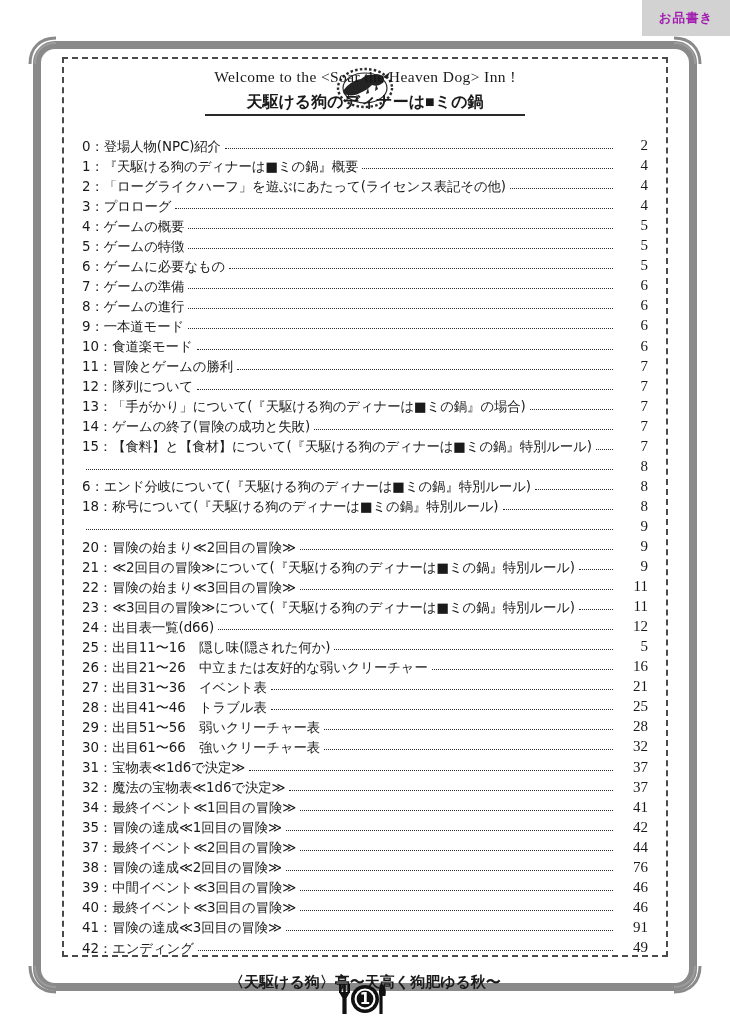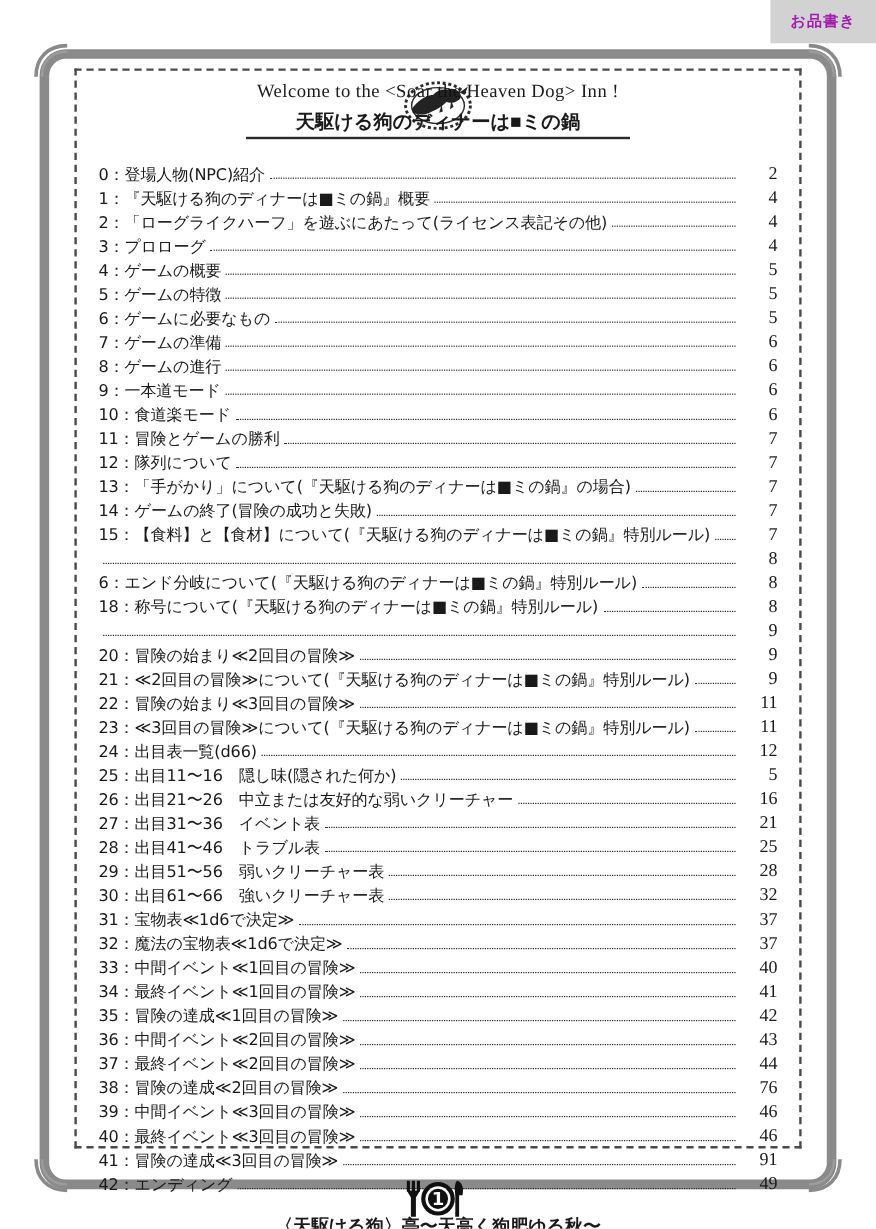--- a/index.html
+++ b/index.html
@@ -362,38 +362,28 @@
         <span class="toc-label">31：宝物表≪1d6で決定≫</span>
         <span class="toc-leader"></span>
         <span class="toc-page">37</span>
       </div>
       <div class="toc-row">
         <span class="toc-label">32：魔法の宝物表≪1d6で決定≫</span>
         <span class="toc-leader"></span>
         <span class="toc-page">37</span>
       </div>
       <div class="toc-row">
-        <span class="toc-label">33：中間イベント≪1回目の冒険≫</span>
-        <span class="toc-leader"></span>
-        <span class="toc-page">40</span>
-      </div>
-      <div class="toc-row">
         <span class="toc-label">34：最終イベント≪1回目の冒険≫</span>
         <span class="toc-leader"></span>
         <span class="toc-page">41</span>
       </div>
       <div class="toc-row">
         <span class="toc-label">35：冒険の達成≪1回目の冒険≫</span>
         <span class="toc-leader"></span>
         <span class="toc-page">42</span>
-      </div>
-      <div class="toc-row">
-        <span class="toc-label">36：中間イベント≪2回目の冒険≫</span>
-        <span class="toc-leader"></span>
-        <span class="toc-page">43</span>
       </div>
       <div class="toc-row">
         <span class="toc-label">37：最終イベント≪2回目の冒険≫</span>
         <span class="toc-leader"></span>
         <span class="toc-page">44</span>
       </div>
       <div class="toc-row">
         <span class="toc-label">38：冒険の達成≪2回目の冒険≫</span>
         <span class="toc-leader"></span>
         <span class="toc-page">76</span>

